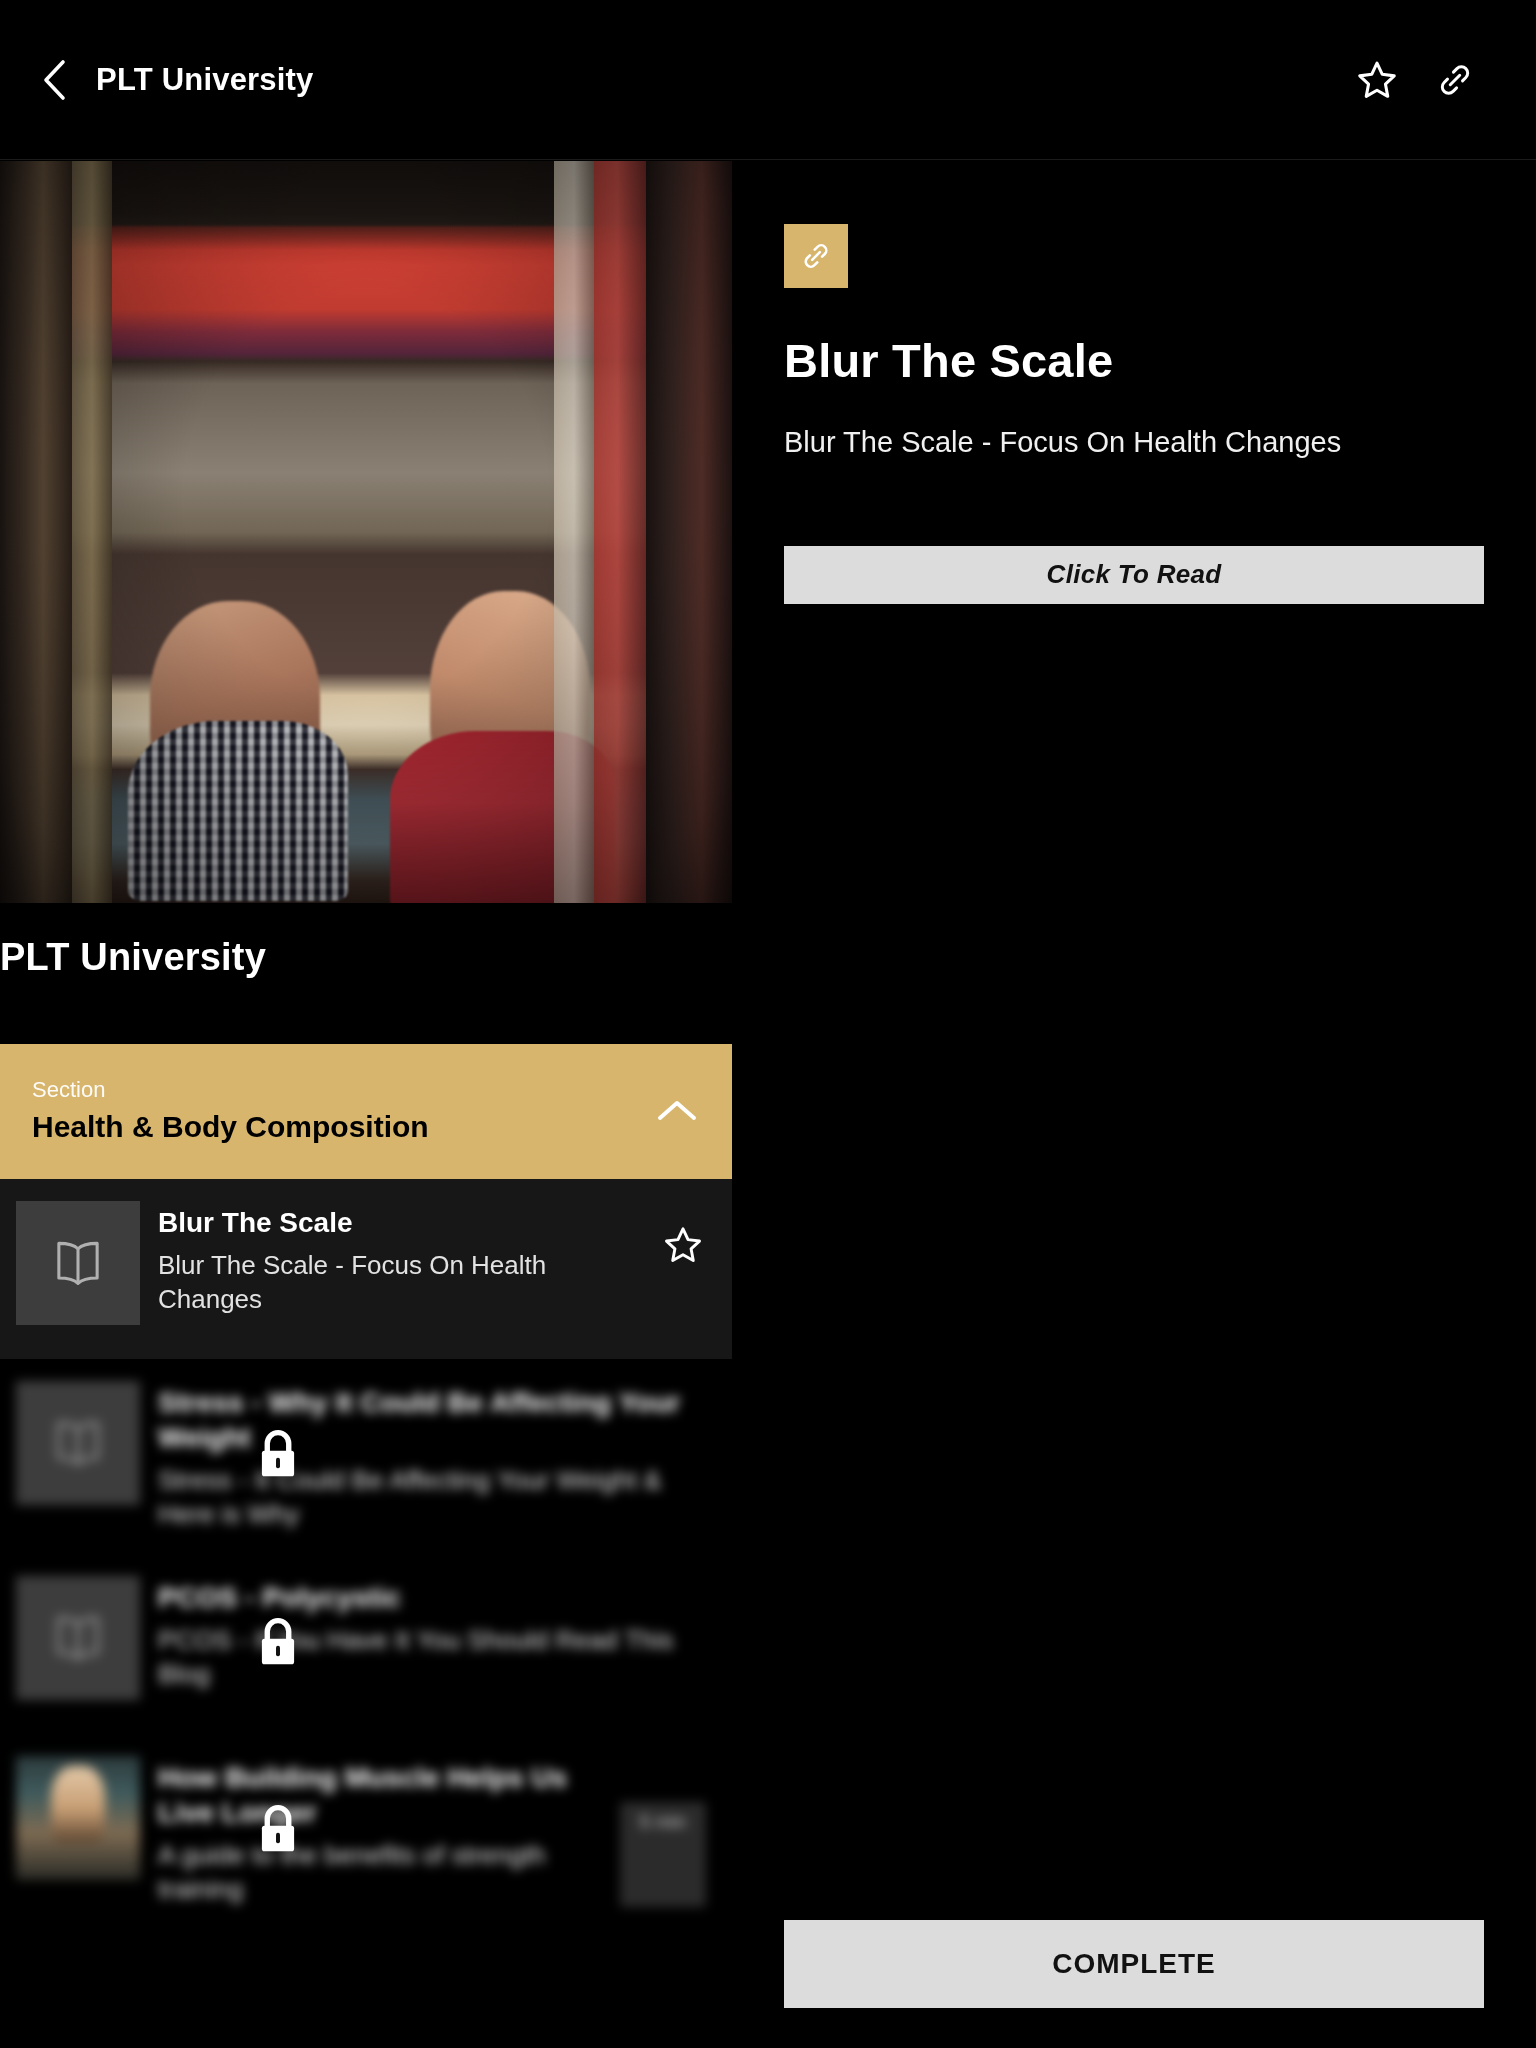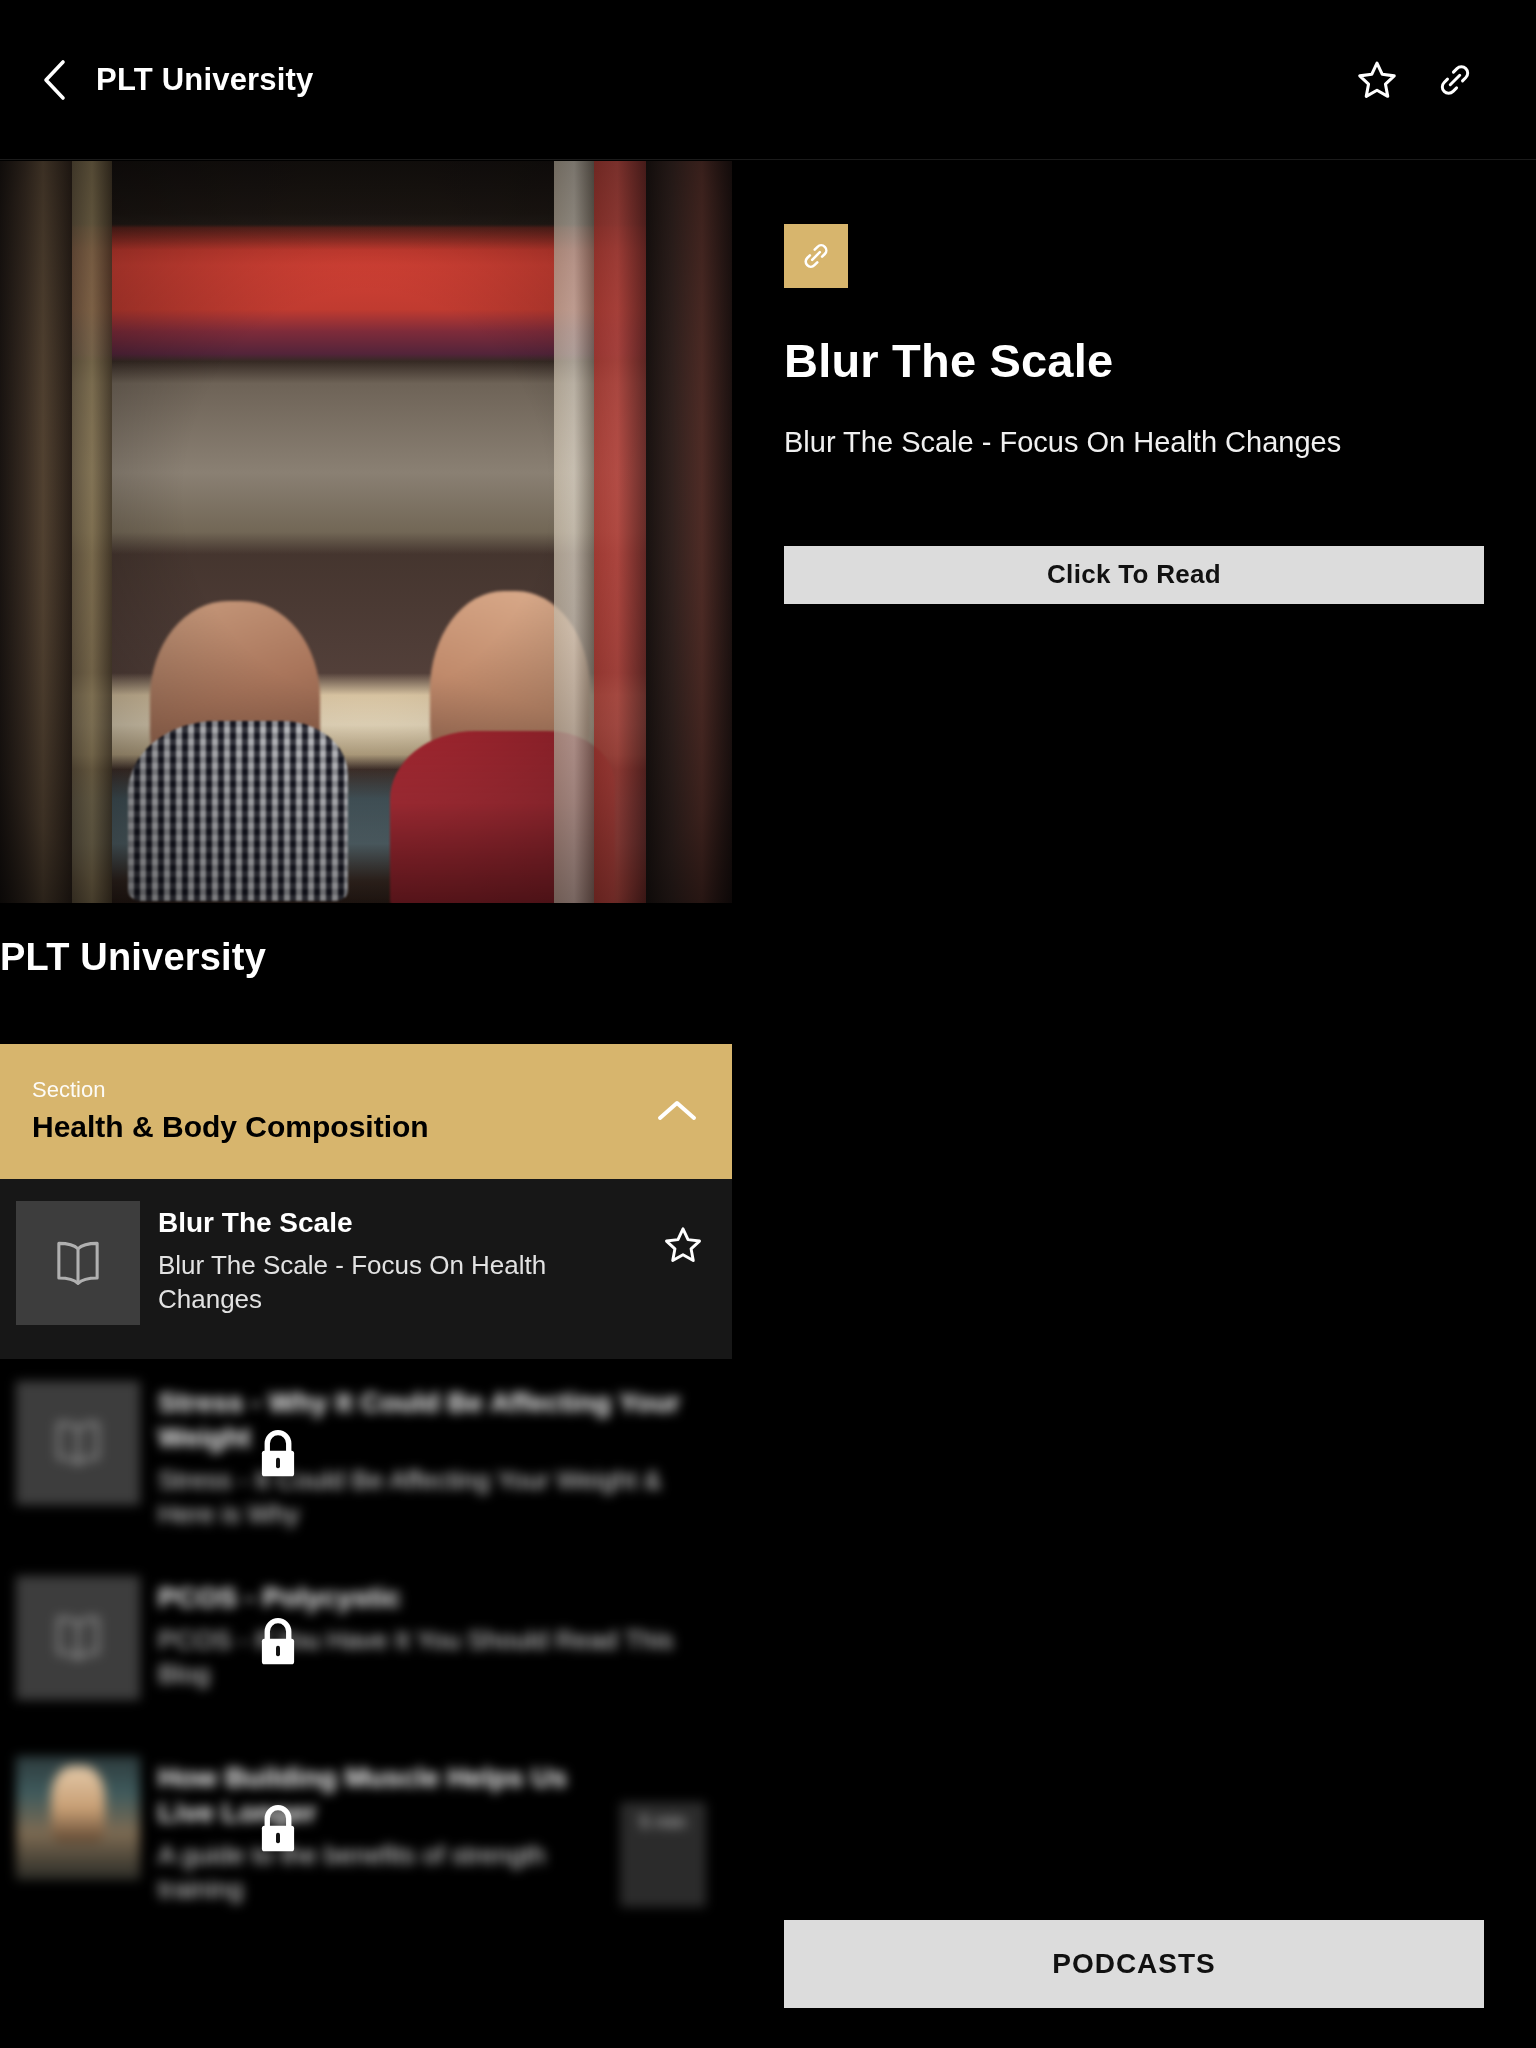--- a/index.html
+++ b/index.html
@@ -309,21 +309,21 @@
     margin-top: 84px;
     height: 58px;
     background: #dcdcdc;
     color: #111111;
     border: none;
     font-family: "Liberation Sans", sans-serif;
     font-size: 26px;
     font-weight: bold;
     letter-spacing: .3px;
     cursor: pointer;
-    display: flex; align-items: center; justify-content: center;
+    display: flex; align-items: center; justify-content: center; font-style: italic;
   }
   .complete-btn {
     position: absolute;
     left: 52px; right: 52px;
     bottom: 40px;
     height: 88px;
     background: #dcdcdc;
     color: #111111;
     border: none;
     font-family: "Liberation Sans", sans-serif;
@@ -488,17 +488,17 @@
           <path d="M11.1 7.5 L13.1 5.5 a3.6 3.6 0 0 1 5.1 5.1 L16.3 12.5" stroke="#ffffff" stroke-width="1.8" stroke-linecap="round"></path>
           <path d="M12.9 16.5 L10.9 18.5 a3.6 3.6 0 0 1 -5.1 -5.1 L7.7 11.5" stroke="#ffffff" stroke-width="1.8" stroke-linecap="round"></path>
         </svg>
       </div>
 
       <div class="detail-title">Blur The Scale</div>
       <div class="detail-sub">Blur The Scale - Focus On Health Changes</div>
 
       <button class="read-btn">Click To Read</button>
 
-      <button class="complete-btn">PODCASTS</button>
+      <button class="complete-btn">COMPLETE</button>
     </div>
 
   </div>
 </div>
 
 </body></html>

